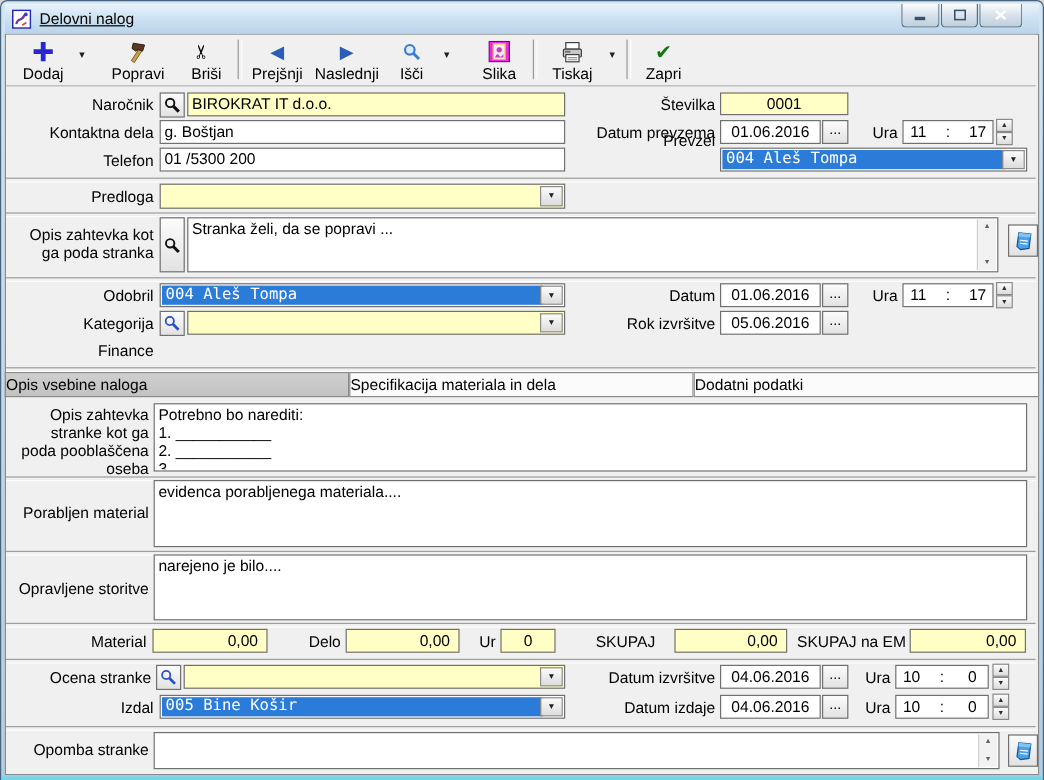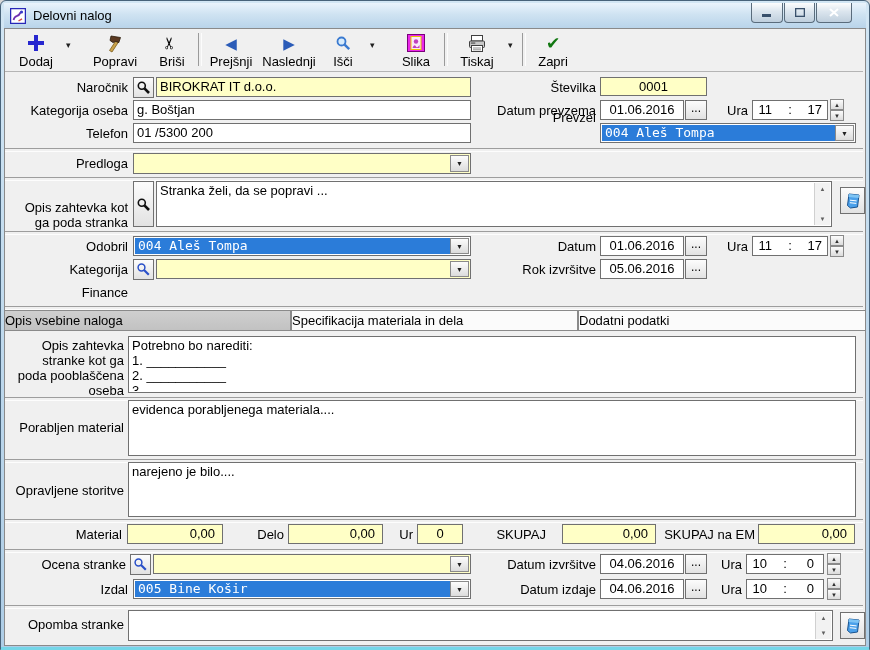--- a/index.html
+++ b/index.html
@@ -1,20 +1,20 @@
 <!DOCTYPE html>
 <html><head>
 <meta charset="utf-8">
 <style>
   html,body{margin:0;padding:0;background:#d8d8d8;}
   #stage{position:relative;width:870px;height:650px;font-family:"Liberation Sans","DejaVu Sans",sans-serif;font-size:13px;color:#000;overflow:hidden;}
   .frame{position:absolute;inset:0;border:1px solid #48637a;border-radius:6px 6px 0 0;
          background:linear-gradient(#d2e6f4,#aecde6);}
   .titlebar{position:absolute;left:4px;top:3px;width:862px;height:25px;
-            background:linear-gradient(#eaf4fc,#cfe3f2 45%,#b9d4ea);display:flex;align-items:center;}
+            background:linear-gradient(#eaf4fc,#cfe3f2 45%,#b9d4ea);display:flex;align-items:center;text-decoration:underline;}
   .app-icon{margin-left:6px;display:inline-flex;}
   .title{margin-left:7px;font-size:13px;}
   .winbtns{position:absolute;right:14px;top:0;display:flex;}
   .wbtn{height:19px;border:1px solid #5a6c7c;border-top:none;border-radius:0 0 4px 4px;
         background:linear-gradient(#fdfdfd,#dbe5ee 45%,#bfcfdd);display:flex;align-items:center;justify-content:center;margin-left:1px;}
   .wbtn.min{width:30px}.wbtn.max{width:29px}
   .wbtn.close{width:34px;background:linear-gradient(#f0a globalization,#f2a492,#dd6a52 45%,#c23a26);}
   .inner{position:absolute;left:4px;top:28px;width:860px;height:616px;background:#f0f0f0;border:1px solid #8a8a8a;}
   .toolbar{position:absolute;left:5px;top:29px;width:858px;height:42px;background:#f0f0f0;border-bottom:1px solid #b4b4b4;}
   .tbtn{position:absolute;top:31px;height:38px;display:flex;flex-direction:column;align-items:center;justify-content:space-between;padding:2px 2px 1px 2px;box-sizing:border-box;cursor:default;}
@@ -166,21 +166,21 @@
   <div class="btn" style="left:133px;top:77px;width:21px;height:21px">
       <svg width="15" height="15">
         <circle cx="5.8" cy="5.8" r="3.5" fill="none" stroke="#101010" stroke-width="1.6"></circle>
         <line x1="8.4" y1="8.4" x2="13" y2="13" stroke="#101010" stroke-width="2.6"></line>
       </svg>
     </div>
   <div class="tb yellow" style="left:156px;top:77px;width:315px;height:20px">BIROKRAT IT d.o.o.</div>
   <div class="lbl" style="left:480px;top:80px;width:116px">Številka</div>
   <div class="tb yellow center" style="left:600px;top:77px;width:107px;height:19px">0001</div>
 
-  <div class="lbl" style="left:0;top:103px;width:128px">Kategorija oseba</div>
+  <div class="lbl" style="left:0;top:103px;width:128px">Kontaktna dela</div>
   <div class="tb" style="left:133px;top:100px;width:338px;height:20px">g. Boštjan</div>
   <div class="lbl" style="left:470px;top:103px;width:126px">Datum prevzema</div>
   <div class="tb center" style="left:600px;top:100px;width:84px;height:20px">01.06.2016</div>
   <div class="btn dots" style="left:685px;top:100px;width:22px;height:20px">...</div>
   <div class="lbl" style="left:716px;top:103px;width:32px">Ura</div>
   <div class="time" style="left:752px;top:100px;width:76px;height:20px">
     <span>11</span>
     <span>:</span>
     <span>17</span>
   </div>
@@ -200,21 +200,21 @@
   <div class="sep" style="top:148px"></div>
 
   <div class="lbl" style="left:0;top:156px;width:128px">Predloga</div>
   <div class="combo yellow" style="left:133px;top:153px;width:338px;height:21px">
     <div class="ctext"></div>
     <div class="cbtn">▼</div>
   </div>
 
   <div class="sep" style="top:177px"></div>
 
-  <div class="lbl" style="left:0;top:200px;width:128px">Opis zahtevka kot
+  <div class="lbl" style="left:0;top:188px;width:128px">Opis zahtevka kot
 ga poda stranka</div>
   <div class="btn" style="left:133px;top:181px;width:21px;height:46px">
       <svg width="15" height="15">
         <circle cx="5.8" cy="5.8" r="3.5" fill="none" stroke="#101010" stroke-width="1.6"></circle>
         <line x1="8.4" y1="8.4" x2="13" y2="13" stroke="#101010" stroke-width="2.6"></line>
       </svg>
     </div>
   <div class="tarea" style="left:156px;top:181px;width:676px;height:46px">
     <div class="tatext">Stranka želi, da se popravi ...</div>
     <div class="vscroll">

